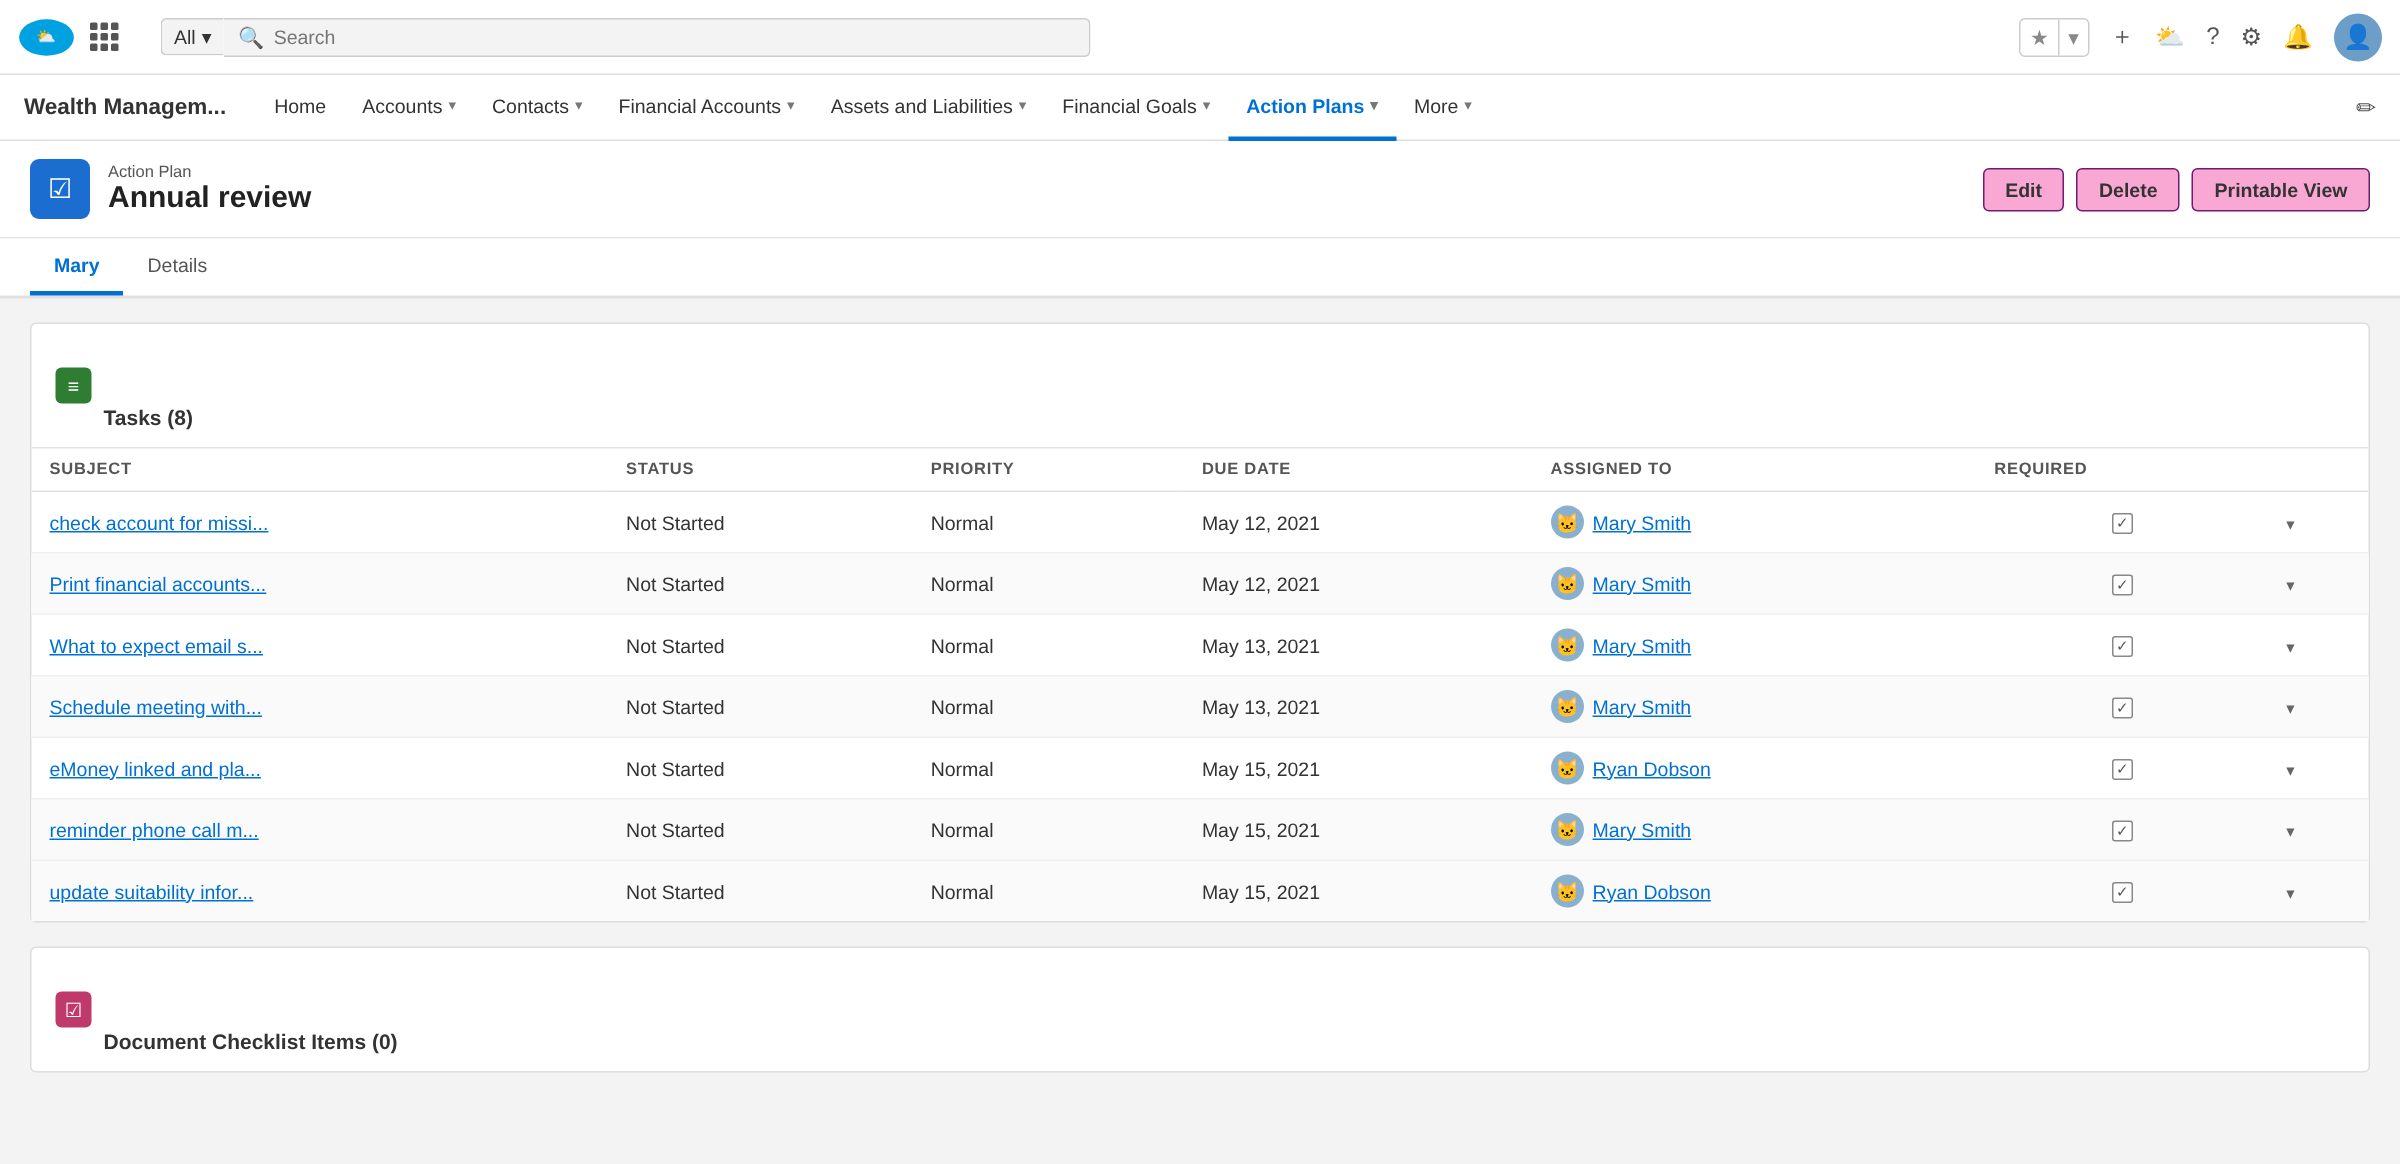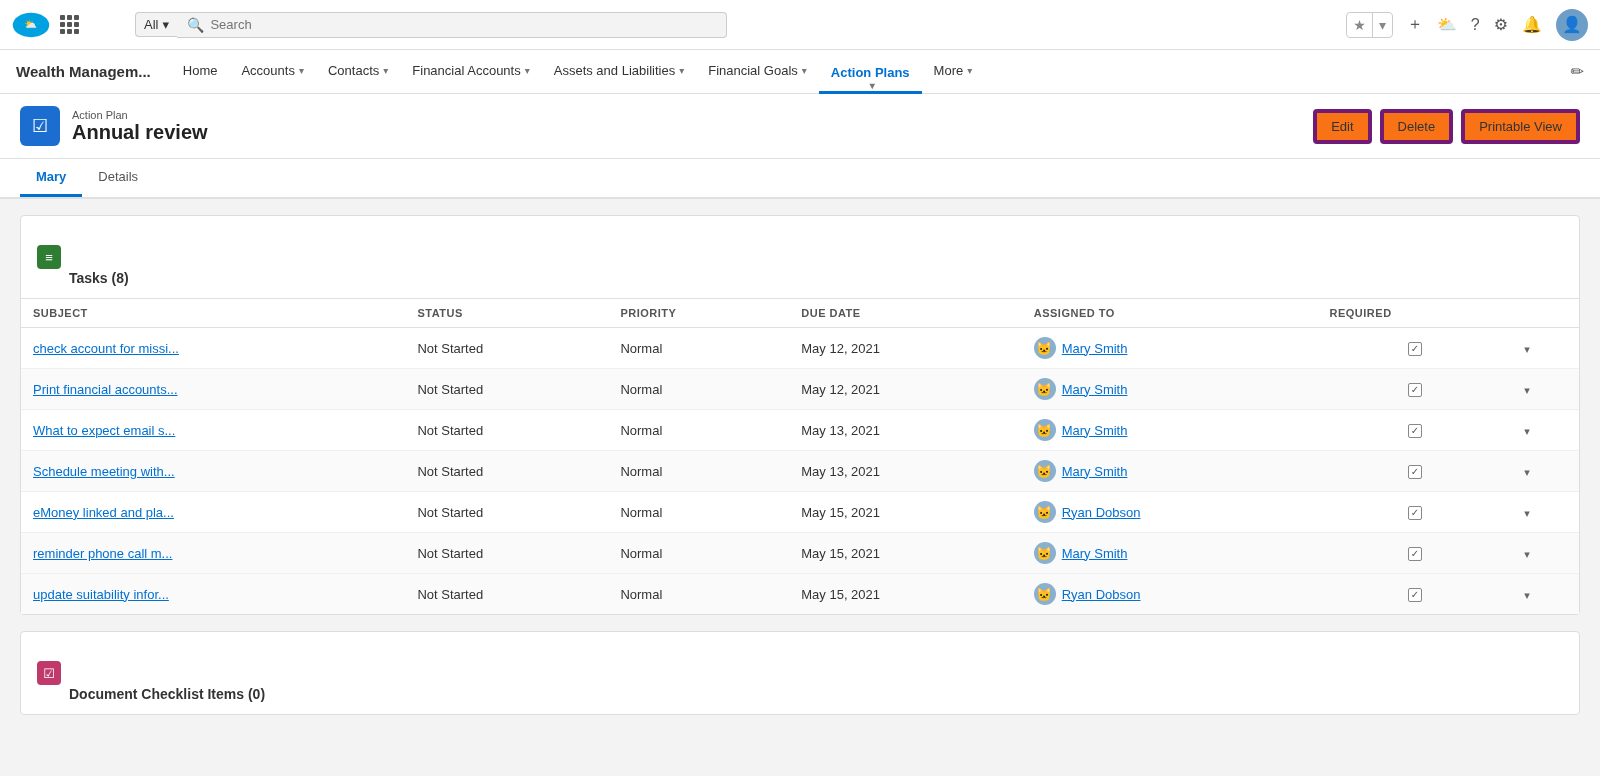--- a/index.html
+++ b/index.html
@@ -43,43 +43,43 @@
       font-size: 15px; font-weight: 600; color: #333; margin-right: 20px; white-space: nowrap;
     }
     .nav-item {
       display: flex; align-items: center; height: 44px;
       padding: 0 12px; font-size: 13px; color: #333; cursor: pointer;
       white-space: nowrap; border-bottom: 3px solid transparent;
       position: relative;
       justify-content: flex-end;
     }
     .nav-item.active {
-      color: #0070d2; border-bottom: 3px solid #0070d2; font-weight: 600; flex-direction: column;
+      color: #0070d2; border-bottom: 3px solid #0070d2; font-weight: 600;
     }
     .nav-item .chevron { font-size: 10px; margin-left: 4px; color: #777; }
     .nav-edit-icon { margin-left: auto; font-size: 16px; color: #555; cursor: pointer; }
 
     
     .page-header {
       background: #fff;
       padding: 12px 20px;
       border-bottom: 1px solid #e0e0e0;
       display: flex; align-items: center; justify-content: space-between;
     }
     .page-header-left { display: flex; align-items: center; gap: 12px; }
     .action-plan-icon {
       width: 40px; height: 40px; background: #1b6ecf; border-radius: 6px;
       display: flex; align-items: center; justify-content: center; color: #fff; font-size: 18px;
     }
     .page-header-title small { font-size: 11px; color: #555; display: block; }
     .page-header-title h1 { font-size: 20px; font-weight: 700; color: #222; }
     .page-header-actions { display: flex; gap: 8px; }
     .btn-outline {
-      padding: 6px 14px; border: 4px solid #701a75; border-radius: 4px;
-      background: #f97316; font-size: 13px; cursor: pointer; color: #333;
+      padding: 6px 14px; border: 1px solid #701a75; border-radius: 4px;
+      background: #f9a8d4; font-size: 13px; cursor: pointer; color: #333; font-weight: bold;
     }
 
     
     .tabs-bar {
       background: #fff;
       border-bottom: 2px solid #e0e0e0;
       display: flex; padding: 0 20px;
     }
     .tab {
       padding: 10px 16px; font-size: 13px; cursor: pointer;
@@ -161,21 +161,20 @@
     .all-dropdown {
       display: flex; align-items: center; gap: 4px;
       background: #f3f3f3; border: 1px solid #ccc; border-radius: 4px 0 0 4px;
       padding: 4px 8px; font-size: 13px; color: #333; cursor: pointer;
     }
     .search-wrapper {
       display: flex; align-items: center; flex: 1; max-width: 620px; margin: 0 10px;
     }
     .search-wrapper .all-dropdown {
       border-right: none;
-      margin-left: 28px;
     }
     .search-input-wrap {
       display: flex; align-items: center; flex: 1;
       background: #f3f3f3; border: 1px solid #ccc; border-radius: 0 4px 4px 0;
       padding: 4px 10px; border-left: none;
     }
     .search-input-wrap input {
       border: none; background: transparent; outline: none; font-size: 13px; color: #555; width: 100%;
     }
     .search-icon-span { color: #888; margin-right: 6px; font-size: 14px; }

